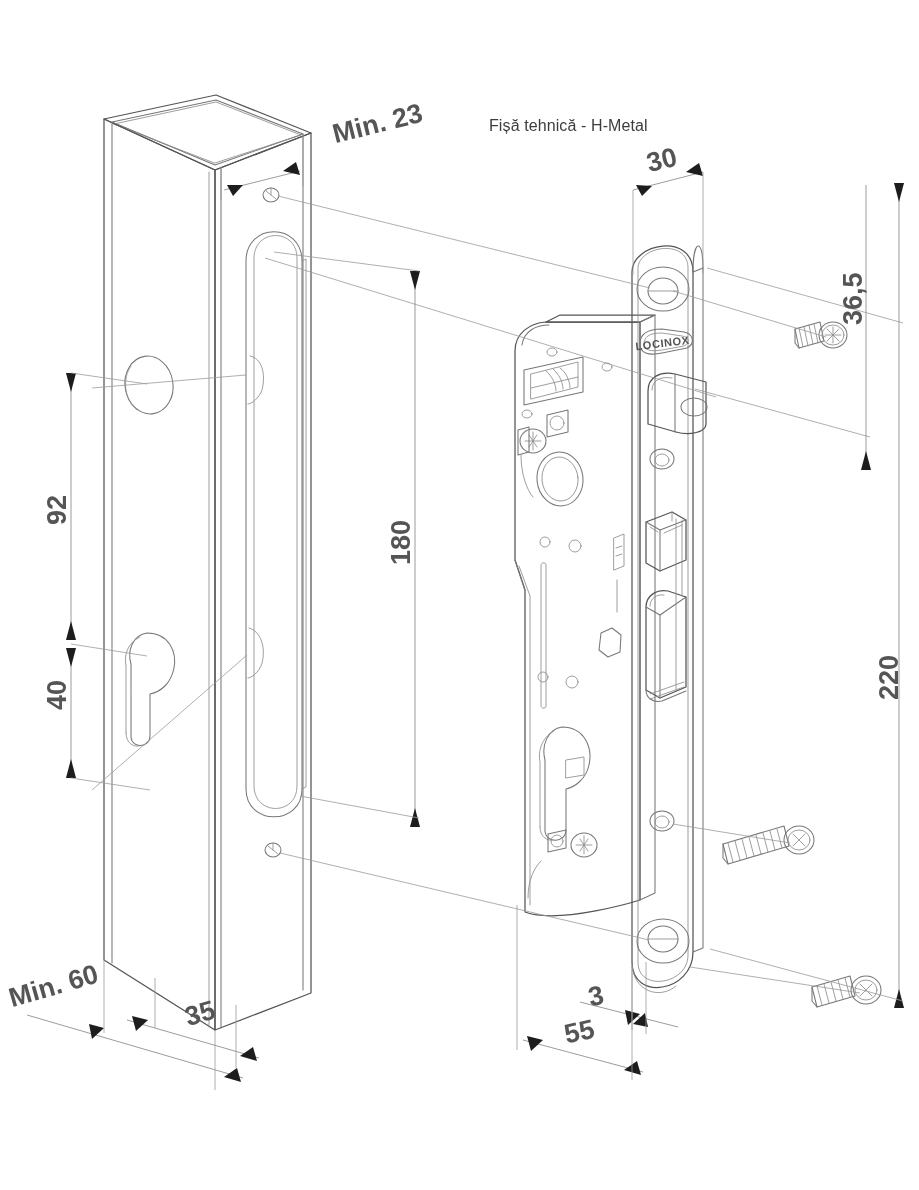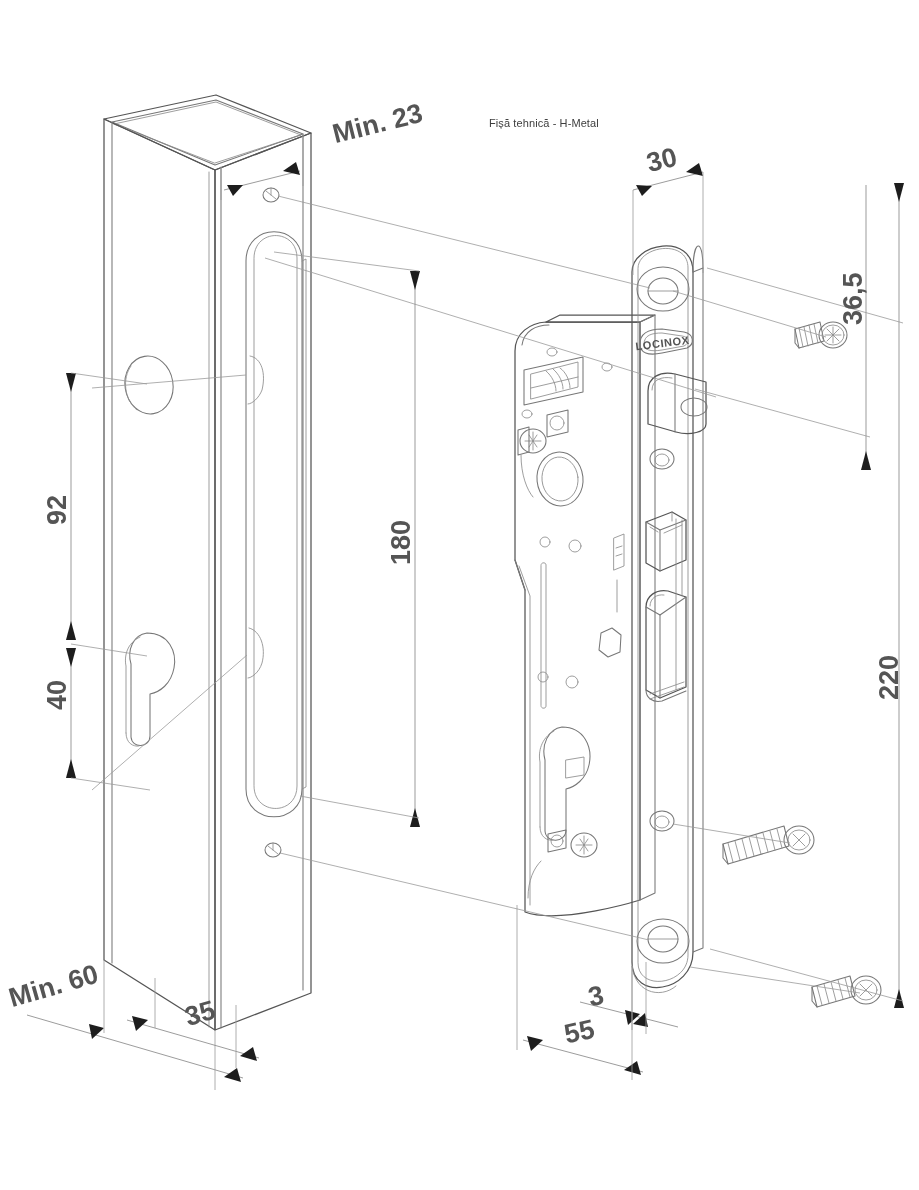--- a/index.html
+++ b/index.html
@@ -12,21 +12,21 @@
   #sheet svg{display:block;width:919px;height:1190px;}
 
   .dimtext{
     font-family:"Liberation Sans", sans-serif;
     font-weight:bold;
     fill:#555555;
   }
   .doc-title{
     position:absolute;
     left:489px;top:117px;
-    font-size:11px;
+    font-size:16px;
     font-family:"Liberation Sans", sans-serif;
     color:#3d3d3d;
     white-space:nowrap;
     letter-spacing:0.1px;
   }
   .lbl{
     position:absolute;
     font-family:"Liberation Sans", sans-serif;
     font-weight:bold;
     color:#555555;

